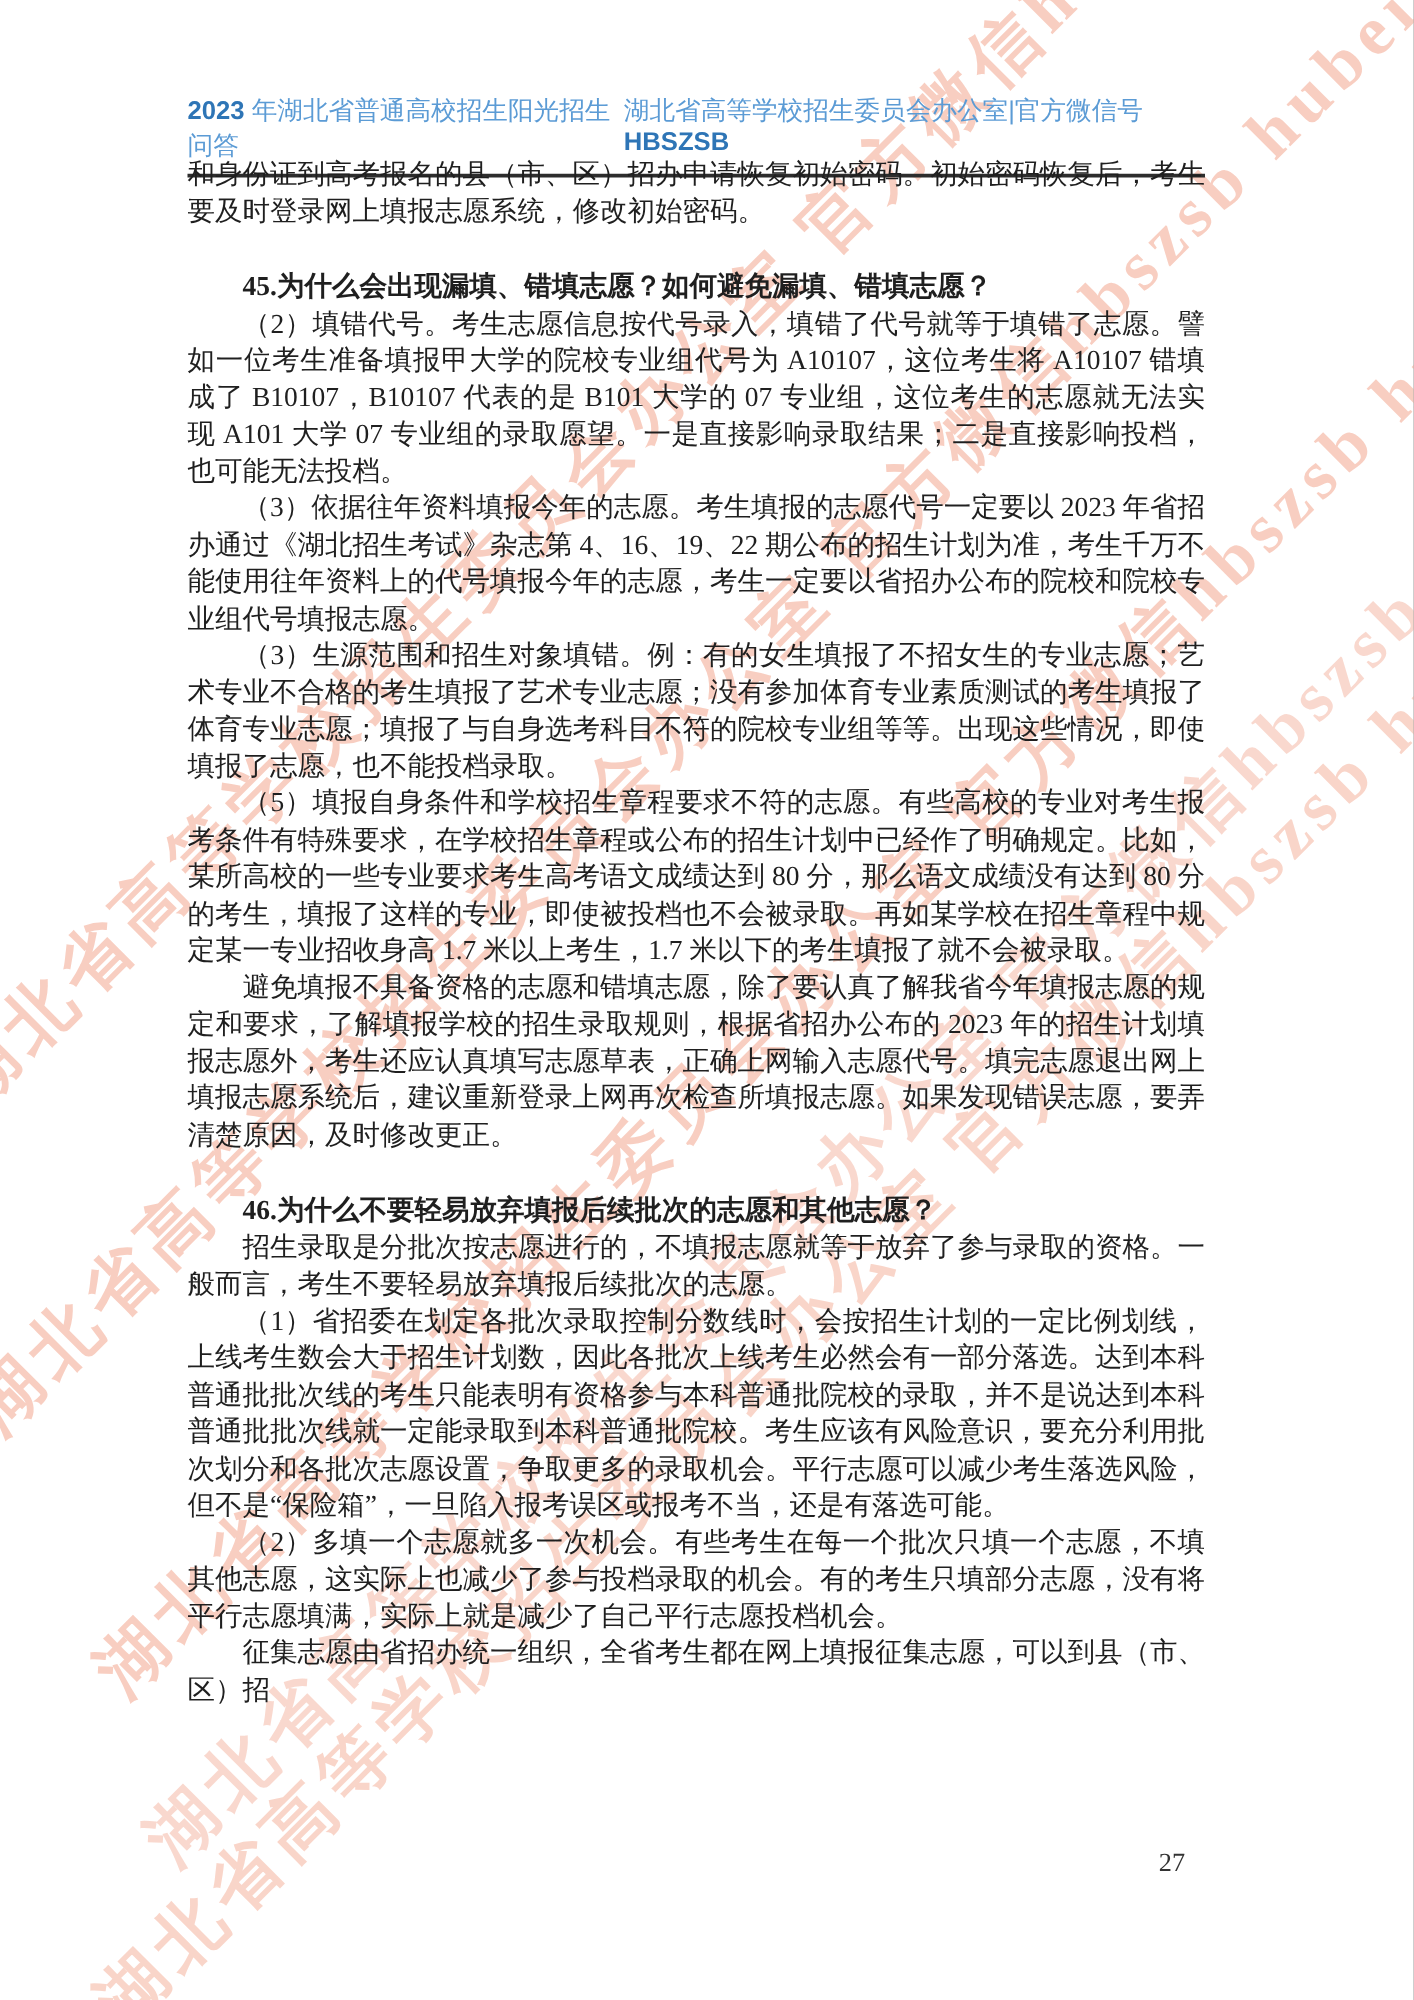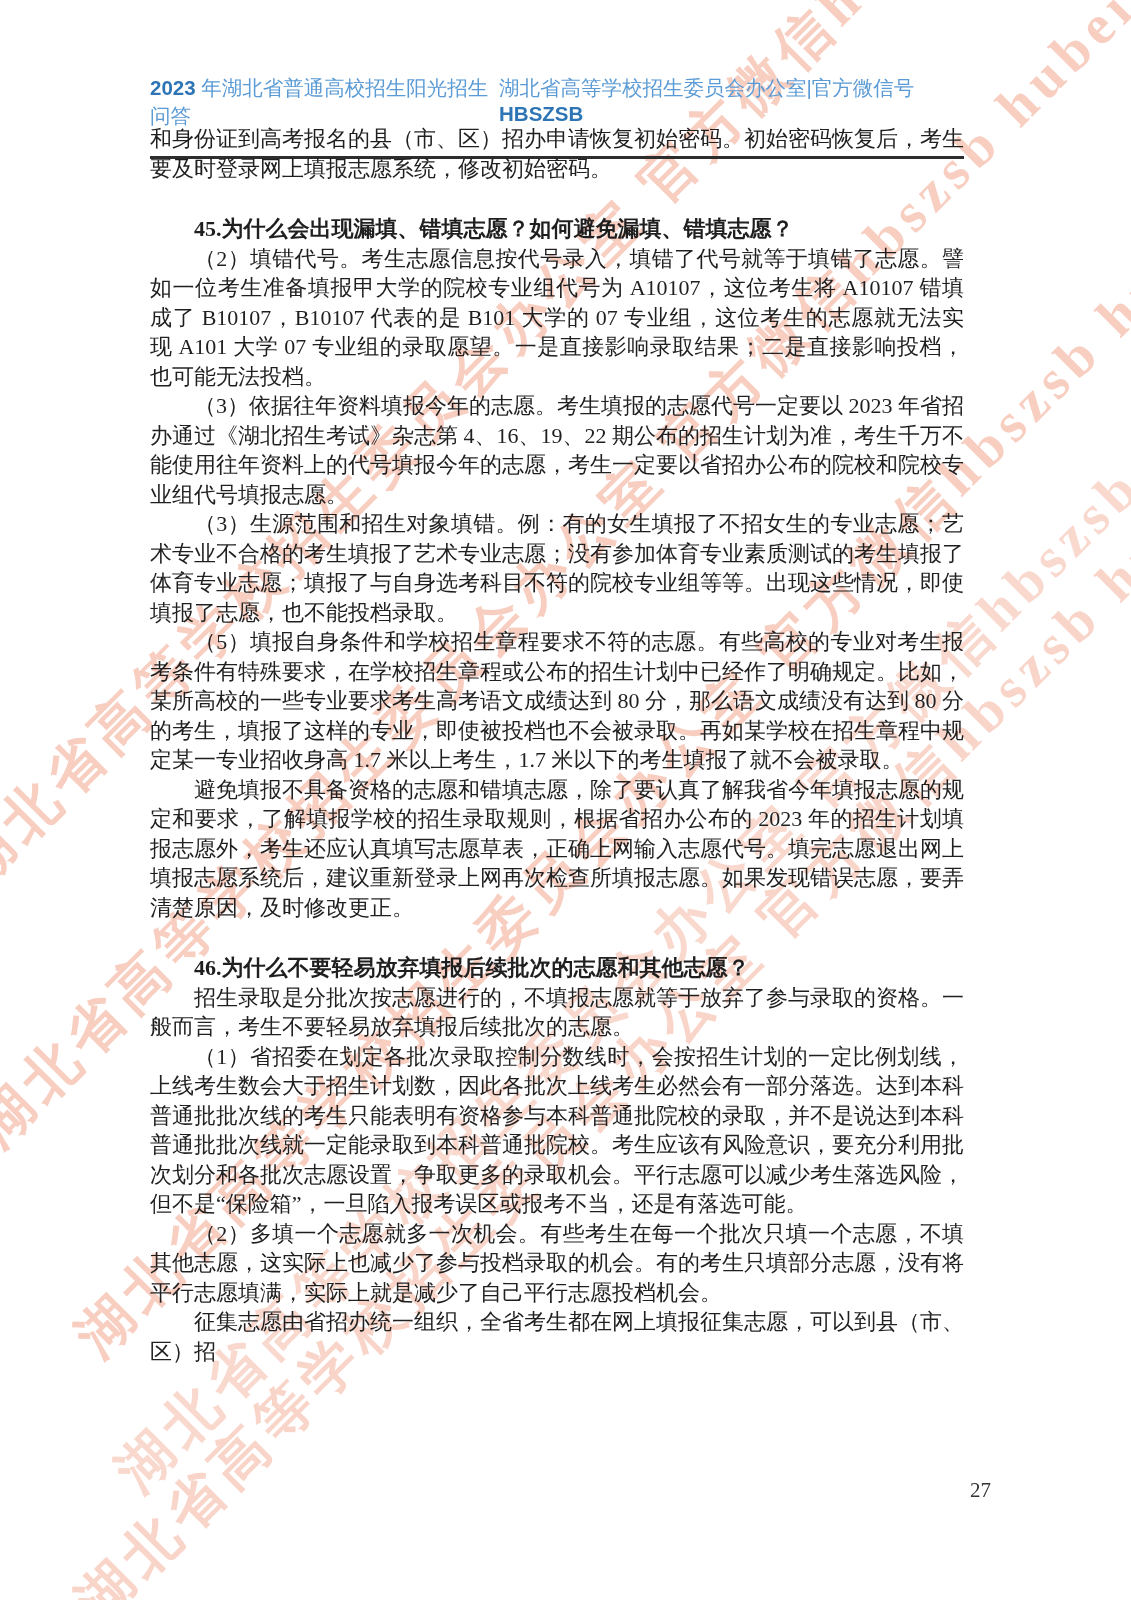--- a/index.html
+++ b/index.html
@@ -38,40 +38,40 @@
   .header{
     position:absolute;
     left:150px;width:814px;top:74px;
     z-index:2;
     display:flex;
     justify-content:space-between;
     align-items:baseline;
     font-family:"Liberation Sans","DejaVu Sans",sans-serif;
     font-size:20.5px;
     color:#5b9bd5;
-    padding-bottom:26px;
+    padding-bottom:9px;
     border-bottom:3.5px solid #2d2d2d;
   }
   .header .b{font-weight:bold;color:#2e75b6;}
   
   .content{
     position:absolute;
     left:150px;width:814px;top:124px;
     z-index:2;
     font-size:22px;
     line-height:29.5px;
     text-align:justify;
   }
   .content p{margin:0;text-indent:2em;}
   .content p.noindent{text-indent:0;}
   .content p.qhead{font-weight:bold;margin-top:31px;}
   
   .page-number{
     position:absolute;
-    left:970px;top:1478px;
+    left:927px;top:1478px;
     z-index:2;
     font-size:21px;
     color:#333;
   }
 </style>
 </head>
 <body>
 
 <div class="page">
 

